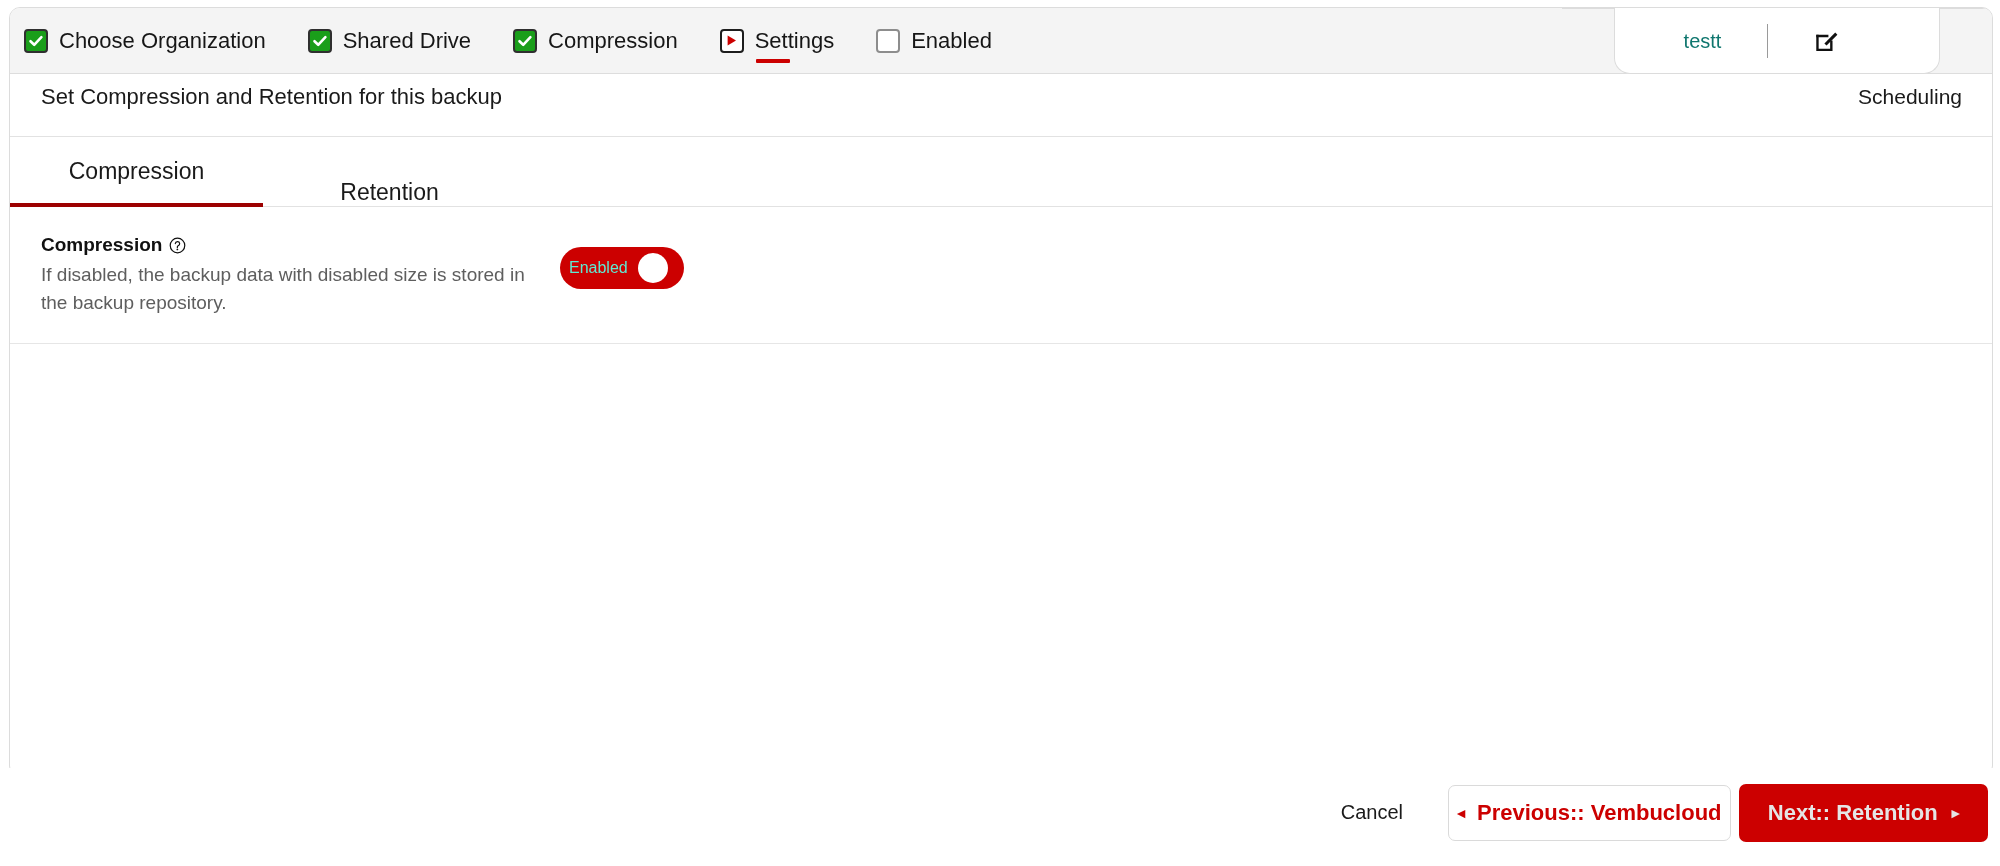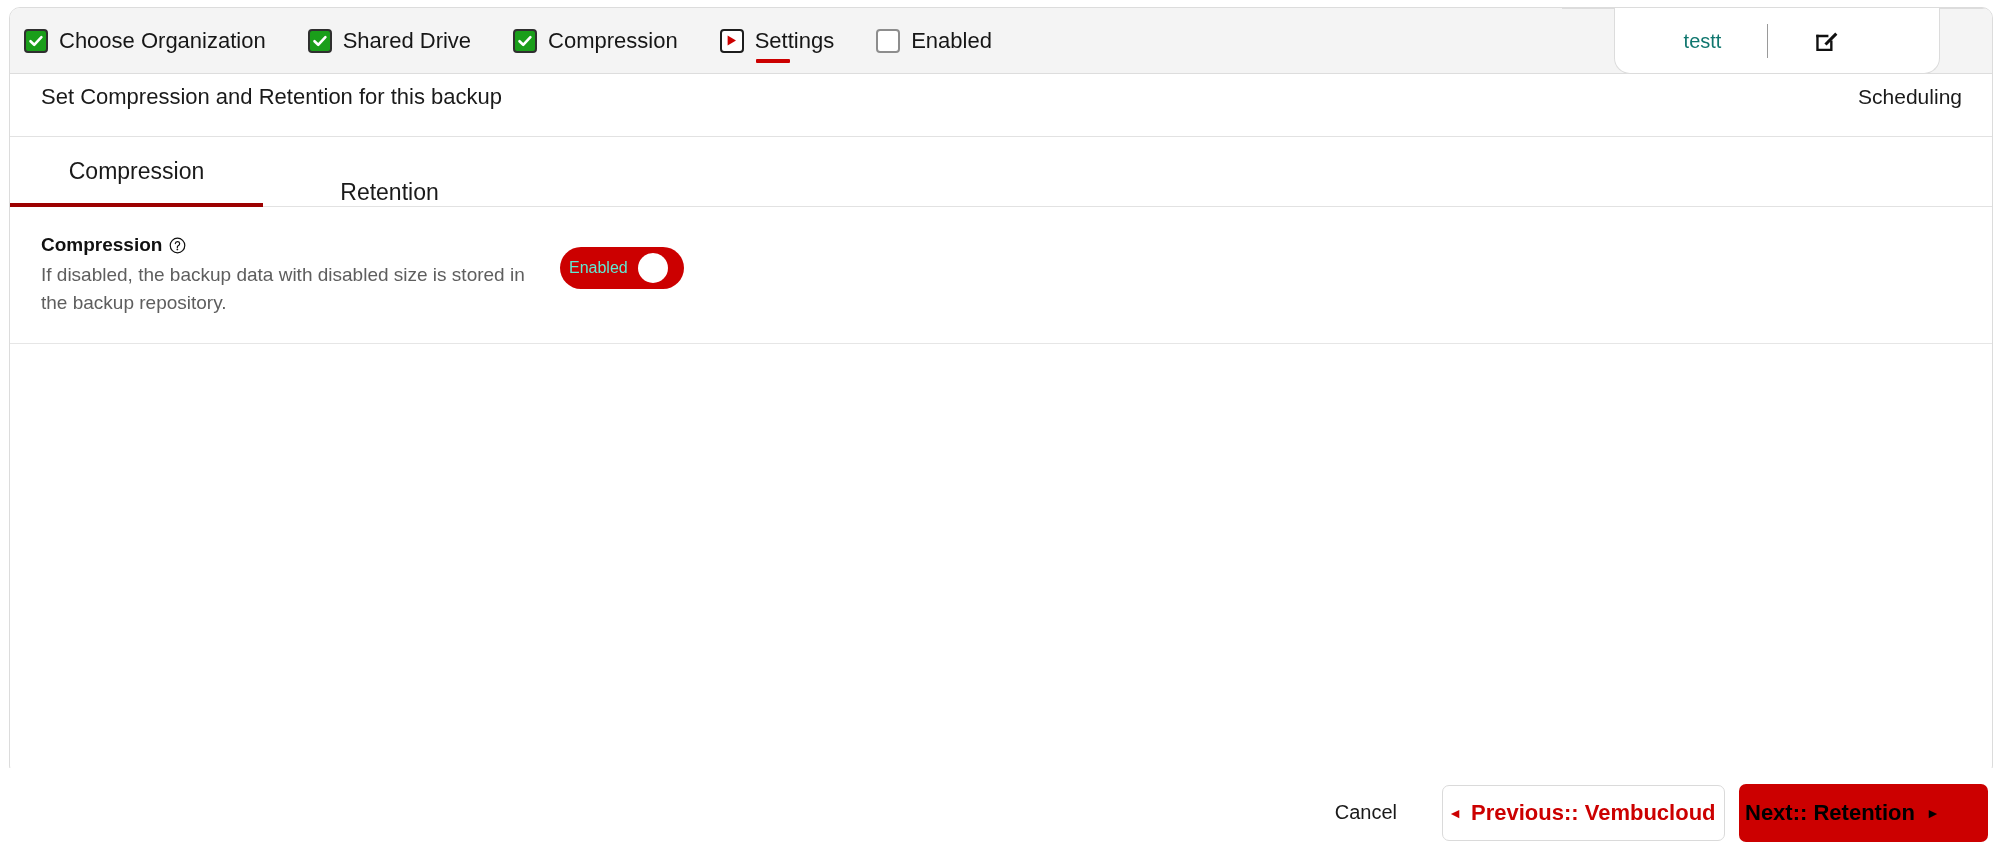--- a/index.html
+++ b/index.html
@@ -328,31 +328,32 @@
     font-size: 22px;
     font-weight: bold;
     display: inline-flex;
     align-items: center;
     justify-content: center;
     gap: 12px;
     cursor: pointer;
     font-family: inherit;
   }
   .btn-next {
-    margin-left: 14px;
+    margin-left: 8px;
     height: 58px;
     min-width: 249px;
     background: #cc0000;
     border: none;
     border-radius: 7px;
-    color: #000000;
+    color: #e5e5e5;
     font-size: 22px;
     font-weight: bold;
     display: inline-flex;
     align-items: center;
+    justify-content: center;
     gap: 14px;
     cursor: pointer;
     font-family: inherit;
   }
   .arrow { font-size: 15px; line-height: 1; }
 </style>
 </head>
 <body>
 
 <div class="app">

